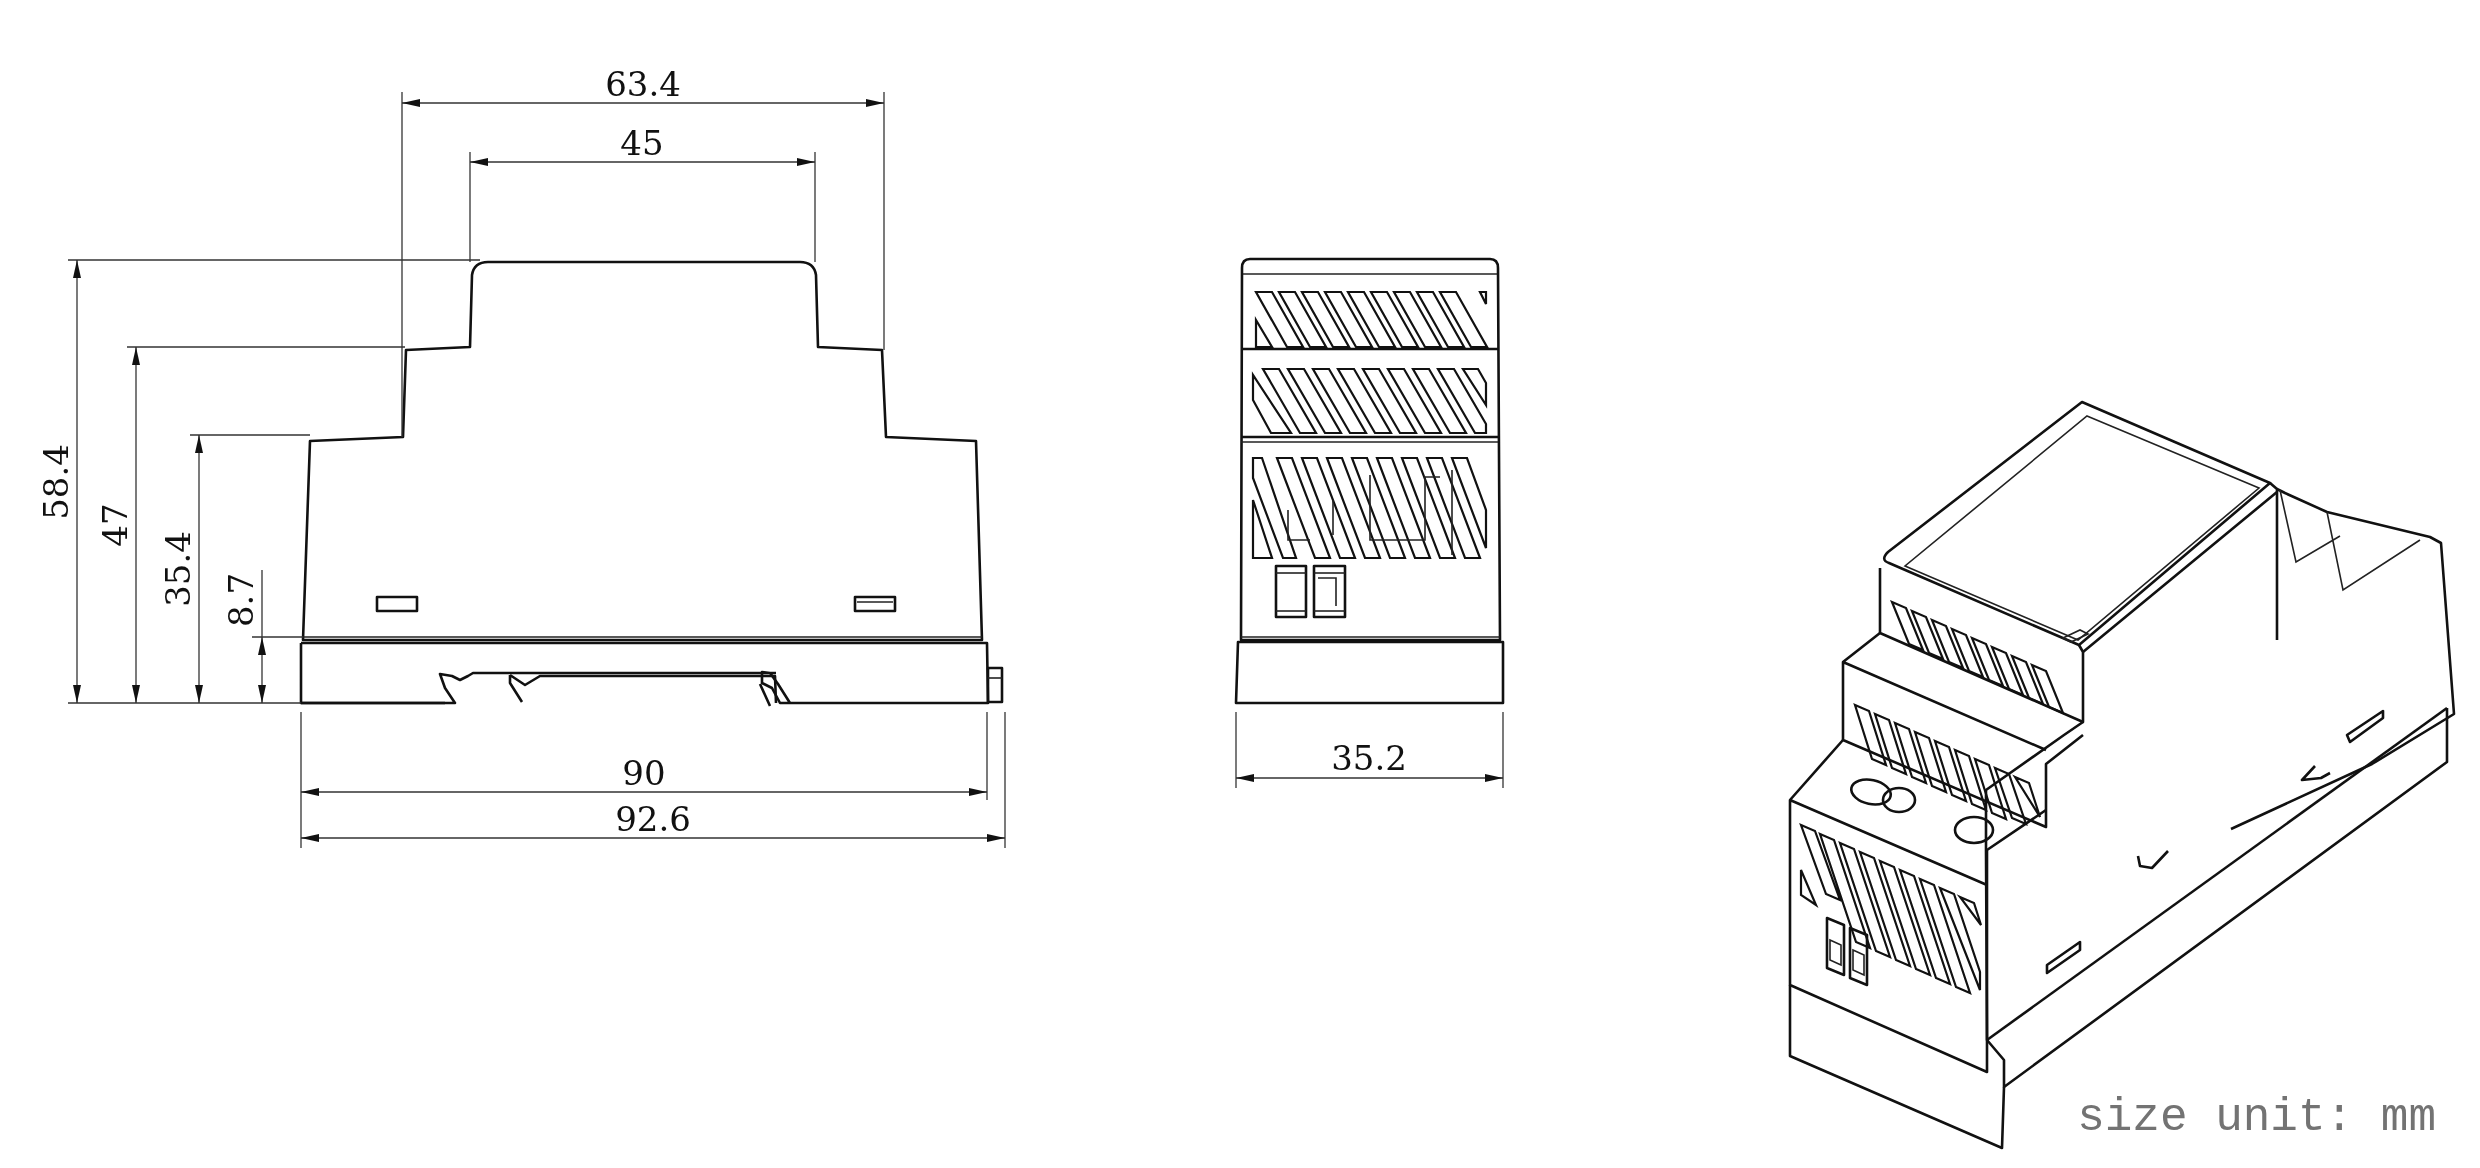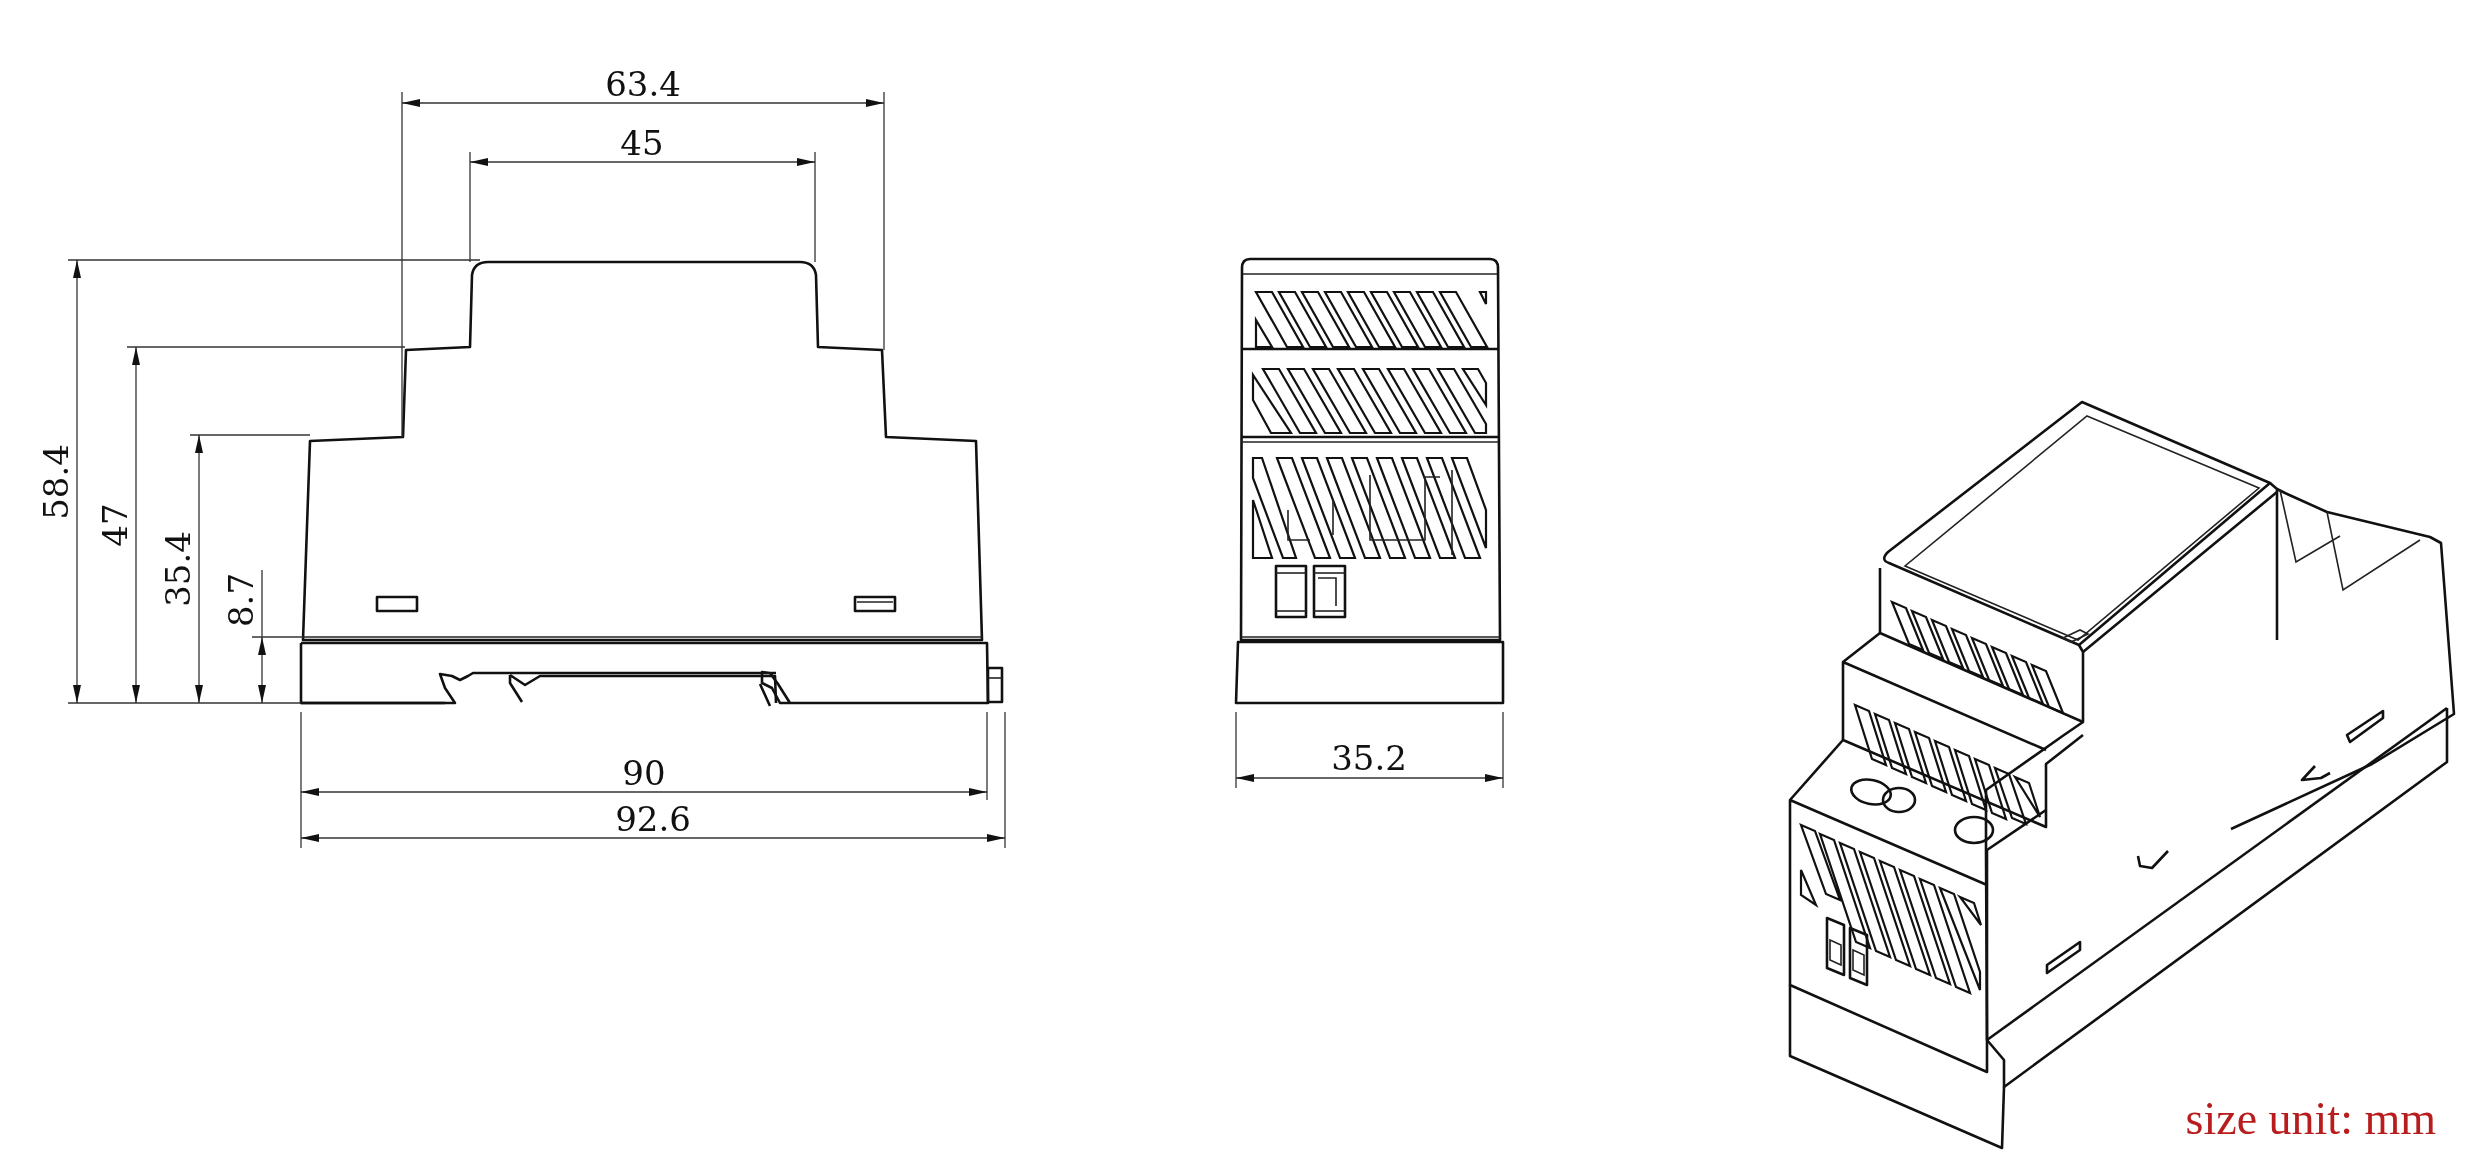--- a/index.html
+++ b/index.html
@@ -6,22 +6,22 @@
   body { width: 2480px; height: 1168px; position: relative; overflow: hidden; }
   svg.drawing { position: absolute; left: 0; top: 0; width: 2480px; height: 1168px; }
   .outline { fill: none; stroke: #111; stroke-width: 2.6; stroke-linejoin: round; }
   .thin { fill: none; stroke: #222; stroke-width: 1.6; }
   .dim { fill: none; stroke: #333; stroke-width: 1.3; }
   .arrow { fill: #111; stroke: none; }
   .vent { fill: none; stroke: #111; stroke-width: 2.2; }
   .dim-text { font-family: "DejaVu Serif", "Liberation Serif", serif; font-size: 34px; fill: #111; }
   .unit-label {
     position: absolute; right: 44px; top: 1092px;
-    font-family: Liberation Serif, serif;
-    font-size: 46px; color: #b91c1c; white-space: nowrap;
+    font-family: Liberation Mono, monospace;
+    font-size: 46px; color: #737373; white-space: nowrap;
   }
 </style>
 </head>
 <body>
 
 <svg class="drawing" viewBox="0 0 2480 1168" xmlns="http://www.w3.org/2000/svg">
 
   <g>
 
     <path class="outline" d="M303,640 L310,441 L403,437 L406,350 L470,347 L472,275 Q474,262 488,262 L800,262 Q814,262 816,275 L818,347 L882,350 L886,437 L976,441 L982,640 Z"></path>

